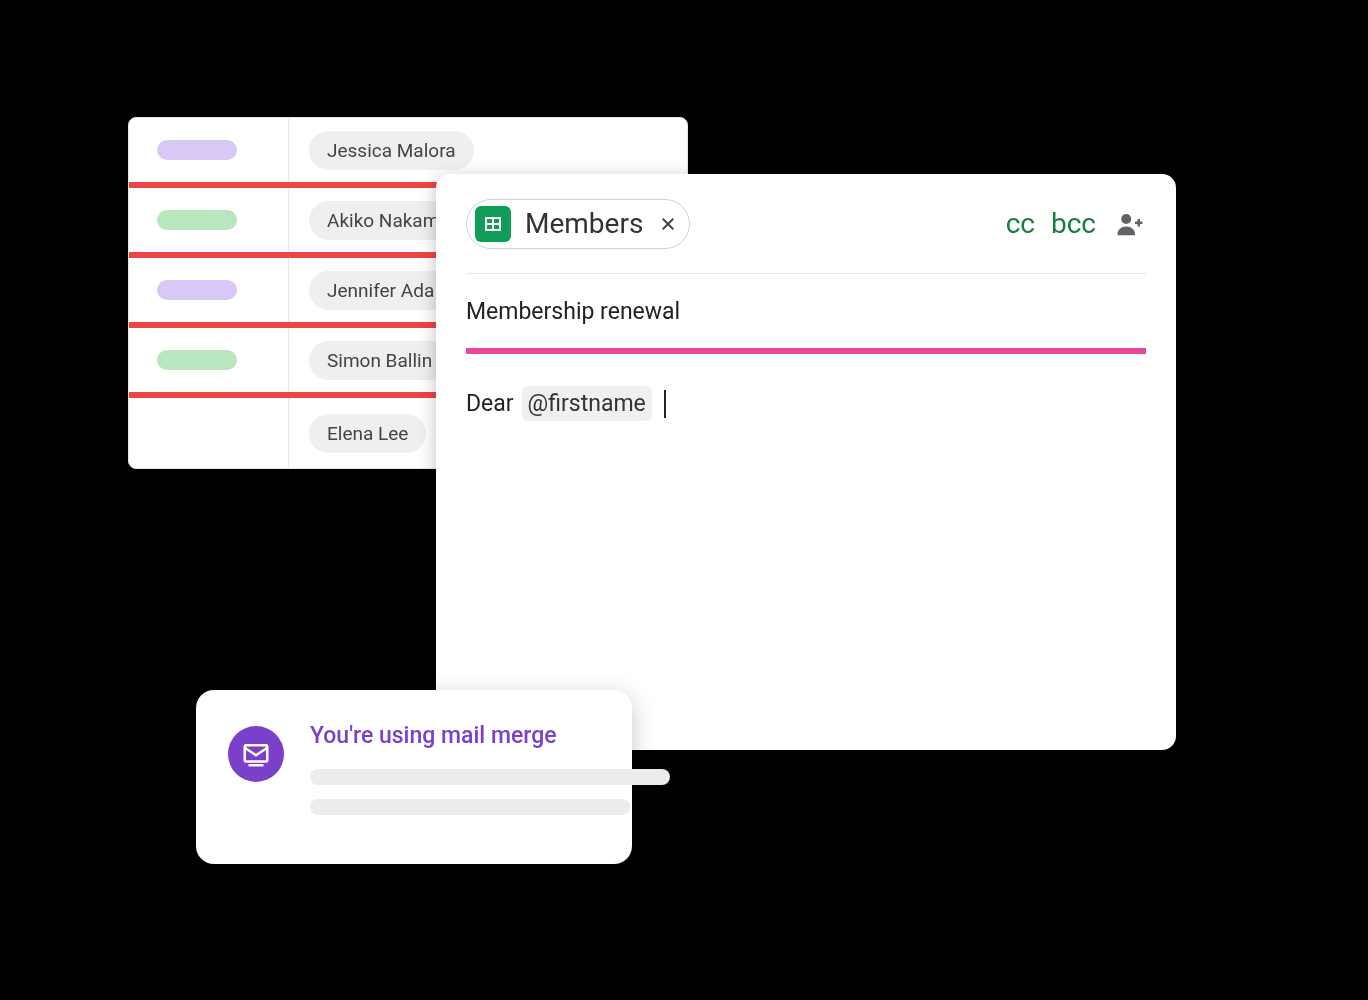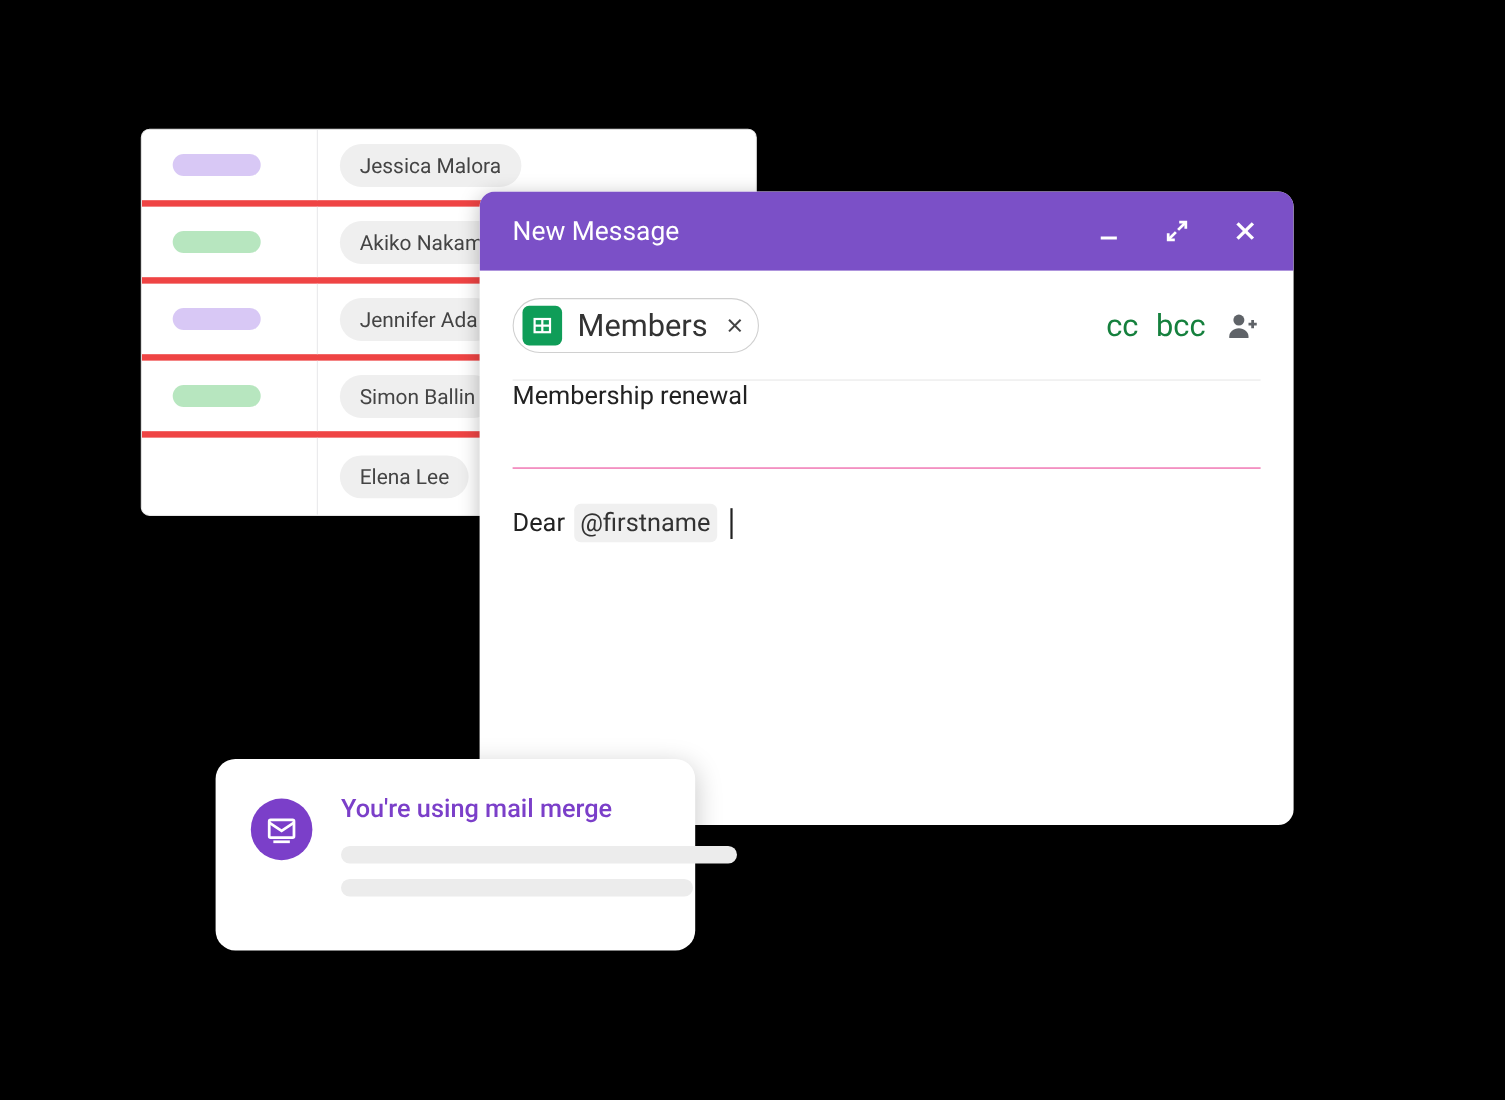--- a/index.html
+++ b/index.html
@@ -147,21 +147,22 @@
     width:32px;height:32px;
     margin-left:18px;
     display:flex;align-items:center;justify-content:center;
     cursor:pointer;
   }
   .person-add svg { fill:#5f6368; }
 
   .subject-row {
     height: 80px;
     display:flex;
-    border-bottom:1px solid #ec4899;
+    align-items:center;
+    border-bottom:6px solid #ec4899;
     font-size:23px;
     color:#222;
   }
 
   .body-row {
     padding-top: 32px;
     font-size:23px;
     color:#222;
     display:flex;
     align-items:center;
@@ -259,43 +260,20 @@
   </div>
   <div class="row">
     <div class="cell-a"></div>
     <div class="cell-b">
         <span class="name-chip">Elena Lee</span>
       </div>
   </div>
 </div>
 
 <div class="compose">
-  <div class="compose-header">
-    <span class="compose-title">New Message</span>
-    <div class="compose-header-spacer"></div>
-    <div class="hicon">
-      <svg width="22" height="22" viewBox="0 0 24 24" fill="none" stroke-width="3">
-          <line x1="4" y1="19" x2="20" y2="19"></line>
-        </svg>
-    </div>
-    <div class="hicon">
-      <svg width="24" height="24" viewBox="0 0 24 24" fill="none" stroke-width="2.5">
-          <path d="M14 4h6v6"></path>
-          <path d="M10 20H4v-6"></path>
-          <path d="M20 4l-7 7"></path>
-          <path d="M4 20l7-7"></path>
-        </svg>
-    </div>
-    <div class="hicon">
-      <svg width="24" height="24" viewBox="0 0 24 24" fill="none" stroke-width="3">
-          <line x1="5" y1="5" x2="19" y2="19"></line>
-          <line x1="19" y1="5" x2="5" y2="19"></line>
-        </svg>
-    </div>
-  </div>
 
   <div class="compose-body">
     <div class="to-row">
       <div class="recipient-chip">
         <span class="sheets-icon">
           <svg width="20" height="24" viewBox="0 0 20 24">
               <rect x="3" y="6" width="14" height="12" fill="none" stroke="#fff" stroke-width="2"></rect>
               <line x1="3" y1="12" x2="17" y2="12" stroke="#fff" stroke-width="2"></line>
               <line x1="10" y1="6" x2="10" y2="18" stroke="#fff" stroke-width="2"></line>
             </svg>

